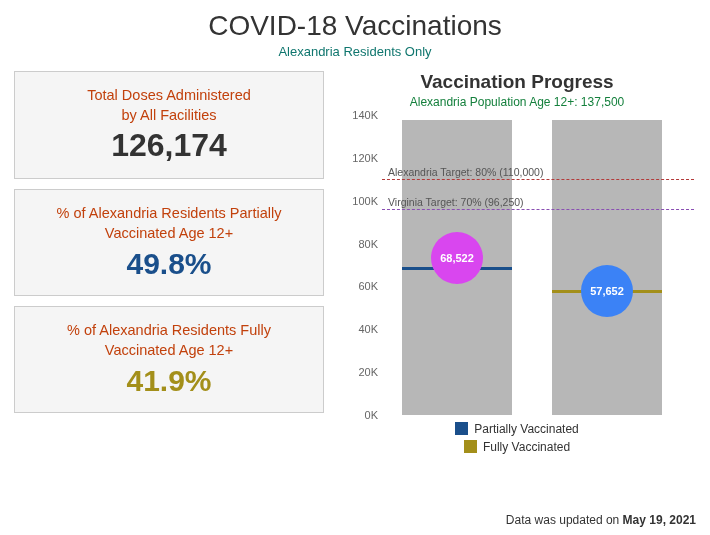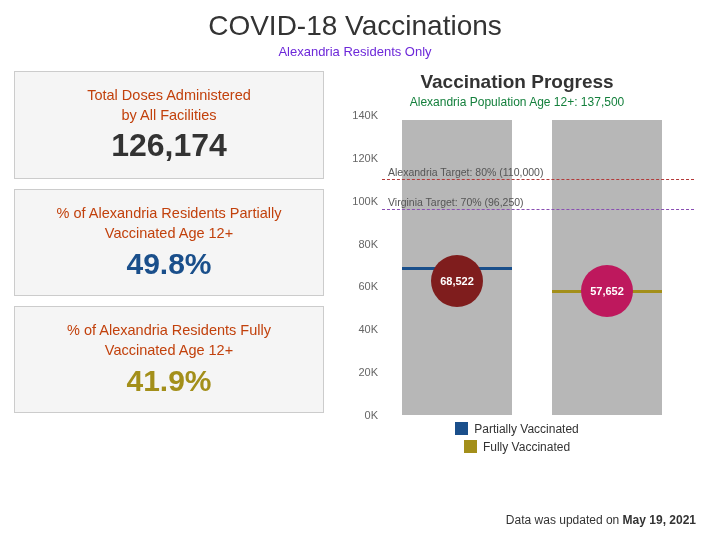--- a/index.html
+++ b/index.html
@@ -6,21 +6,21 @@
   body {
     font-family: "Segoe UI", Arial, sans-serif;
     background: #fff;
     width: 710px;
     height: 535px;
     position: relative;
     color: #333;
   }
   .header { text-align: center; padding-top: 10px; }
   .title { font-size: 28px; font-weight: 400; color: #333; }
-  .subtitle { font-size: 13px; color: #6d28d9; margin-top: 2px; }
+  .subtitle { font-size: 13px; color: #0f766e; margin-top: 2px; }
   .content { display: flex; padding: 12px 14px 0 14px; gap: 14px; }
   .left { width: 310px; display: flex; flex-direction: column; gap: 10px; }
   .card {
     border: 1px solid #ccc;
     background: #f5f5f5;
     text-align: center;
     padding: 14px 8px 14px 8px;
   }
   .card-label { font-size: 14.5px; color: #c2410c; line-height: 1.35; }
   .big-num { font-size: 32px; font-weight: 700; color: #333; margin-top: 2px; }
@@ -129,24 +129,24 @@
         <div class="ytick" style="top: 300px;">0K</div>
         <div class="ytick" style="top: 257.143px;">20K</div>
         <div class="ytick" style="top: 214.286px;">40K</div>
         <div class="ytick" style="top: 171.429px;">60K</div>
         <div class="ytick" style="top: 128.571px;">80K</div>
         <div class="ytick" style="top: 85.7143px;">100K</div>
         <div class="ytick" style="top: 42.8571px;">120K</div>
         <div class="ytick" style="top: 0px;">140K</div>
         <div class="bar-bg" style="left: 20px; height: 294.643px;"></div>
         <div class="bar-fg" style="left: 20px; bottom: 145.333px; background: rgb(26, 79, 139);"></div>
-        <div class="bubble" style="left: 75px; top: 166px; background: #7f1d1d;">68,522</div>
+        <div class="bubble" style="left: 75px; top: 143px; background: #d946ef;">68,522</div>
         <div class="bar-bg" style="left: 170px; height: 294.643px;"></div>
         <div class="bar-fg" style="left: 170px; bottom: 122.04px; background: rgb(163, 143, 26);"></div>
-        <div class="bubble" style="left: 225px; top: 176.46px; background: #be185d;">57,652</div>
+        <div class="bubble" style="left: 225px; top: 176.46px; background: #3b82f6;">57,652</div>
         <div class="target-line" style="top: 64.2857px; border-color: rgb(179, 58, 58);"></div>
         <div class="target-label" style="top: 64.2857px;">Alexandria Target: 80% (110,000)</div>
         <div class="target-line" style="top: 93.75px; border-color: rgb(138, 79, 179);"></div>
         <div class="target-label" style="top: 93.75px;">Virginia Target: 70% (96,250)</div>
       </div>
 
     <div class="legend">
       <div class="legend-row">
         <span class="legend-swatch" id="sw-partial" style="background: rgb(26, 79, 139);"></span>
         <span>Partially Vaccinated</span>

